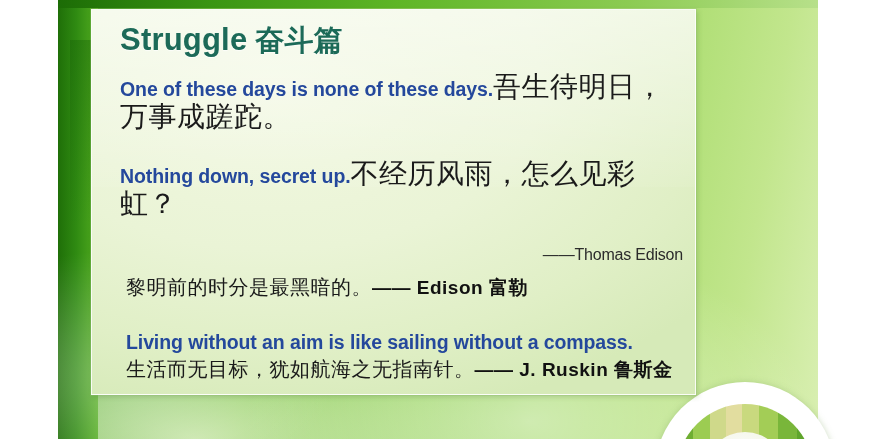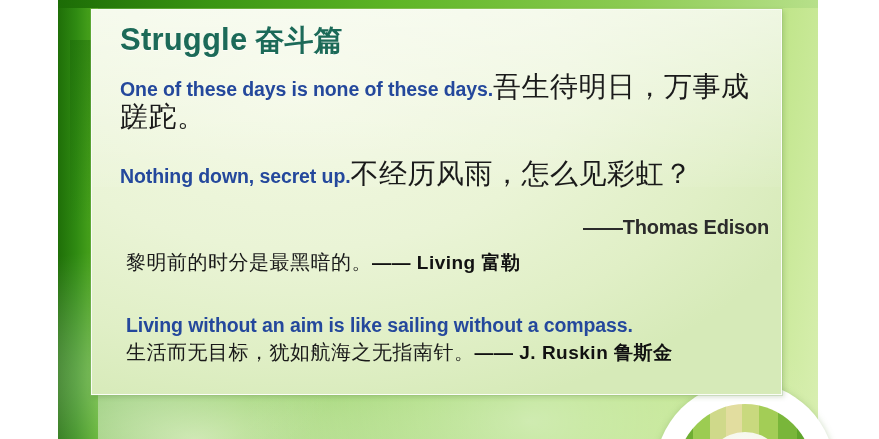--- a/index.html
+++ b/index.html
@@ -86,21 +86,21 @@
     left: 50px; top: 50px;
     width: 80px; height: 80px;
     border-radius: 50%;
     background: radial-gradient(circle at 45% 40%, #ffffff 0%, #f4f6ea 60%, #e8eedd 100%);
   }
 
   
   .panel {
     position: absolute;
     left: 91px; top: 9px;
-    width: 691px; height: 386px;
+    width: 605px; height: 386px;
     background:
       radial-gradient(ellipse 560px 340px at 30% 20%, #f2f8e2 0%, #eaf4d6 48%, #e0efc6 78%, #d6eab8 100%);
     border: 1px solid rgba(255,255,255,0.85);
     box-shadow: 0 0 0 1px rgba(150,190,120,0.30), 2px 2px 5px rgba(70,110,40,0.22);
     padding: 0;
     overflow: hidden;
   }
   .panel-gloss {
     position: absolute;
     left: 0; top: 0;
@@ -156,33 +156,33 @@
     letter-spacing: 0.5px;
   }
   .cn-line .src {
     font-family: "Liberation Sans", "DejaVu Sans", sans-serif;
     font-weight: bold;
     font-size: 19px;
     color: #111111;
   }
   .attribution {
     text-align: right;
-    font-size: 20px;
-    font-weight: bold;
+    font-size: 16px;
+    font-weight: normal;
     color: #2b2b2b;
     padding-right: 2px;
     margin-top: 5px;
     letter-spacing: -0.2px;
   }
 
   .blk-1 { margin-top: 2px; }
   .blk-2 { margin-top: 27px; }
   .blk-3 { margin-top: 26px; }
   .blk-4 { margin-top: 10px; padding-left: 6px; }
-  .blk-5 { margin-top: 36px; padding-left: 6px; }
+  .blk-5 { margin-top: 28px; padding-left: 6px; }
 </style>
 </head>
 <body>
 
 <div id="stage">
 
   <div class="slide-bg"></div>
   <div class="slide-bg-dark-left"></div>
   <div class="slide-bg-topband"></div>
   <div class="leaf-sheen"></div>
@@ -215,21 +215,21 @@
             <span>Nothing down, secret up.</span><span class="cn">不经历风雨，怎么见彩虹？</span>
           </div>
         </div>
 
         <div class="blk-3">
           <div class="attribution">——Thomas Edison</div>
         </div>
 
         <div class="blk-4">
           <div class="cn-line">
-            <span>黎明前的时分是最黑暗的。</span><span class="src">—— Living 富勒</span>
+            <span>黎明前的时分是最黑暗的。</span><span class="src">—— Edison 富勒</span>
           </div>
         </div>
 
         <div class="blk-5">
           <div class="q-line">Living without an aim is like sailing without a compass.</div>
           <div class="cn-line">
             <span>生活而无目标，犹如航海之无指南针。</span><span class="src">—— J. Ruskin 鲁斯金</span>
           </div>
         </div>
 

